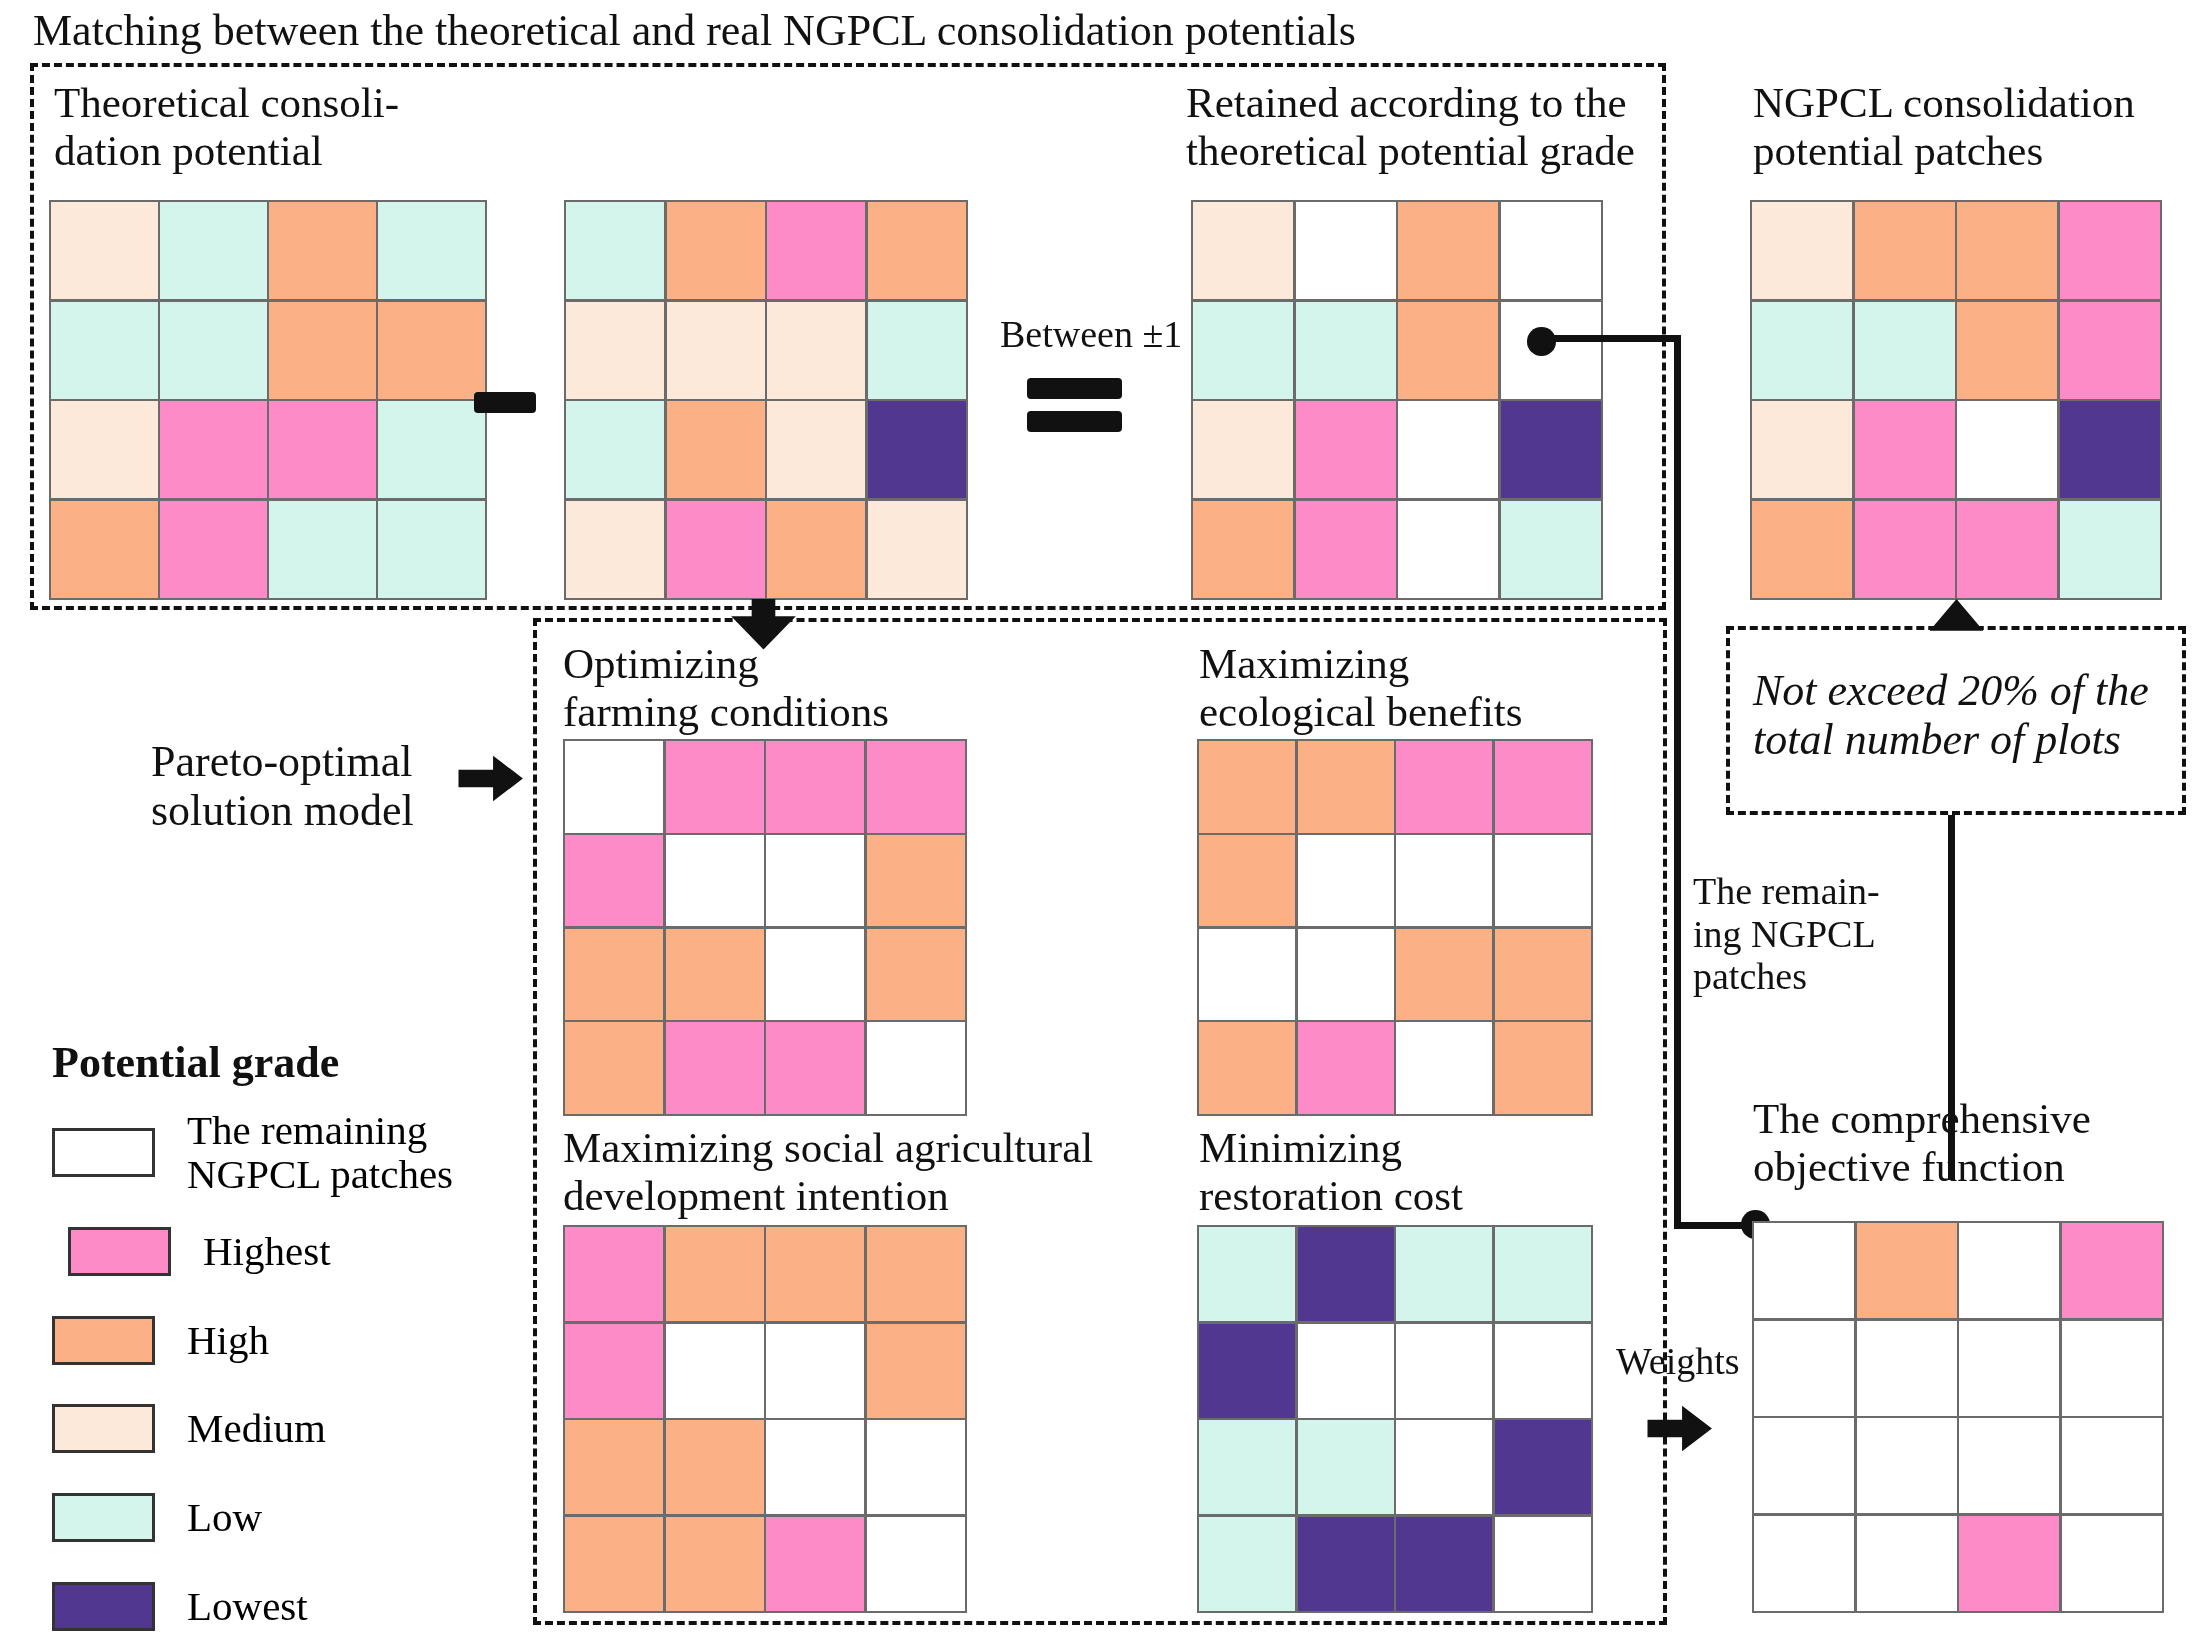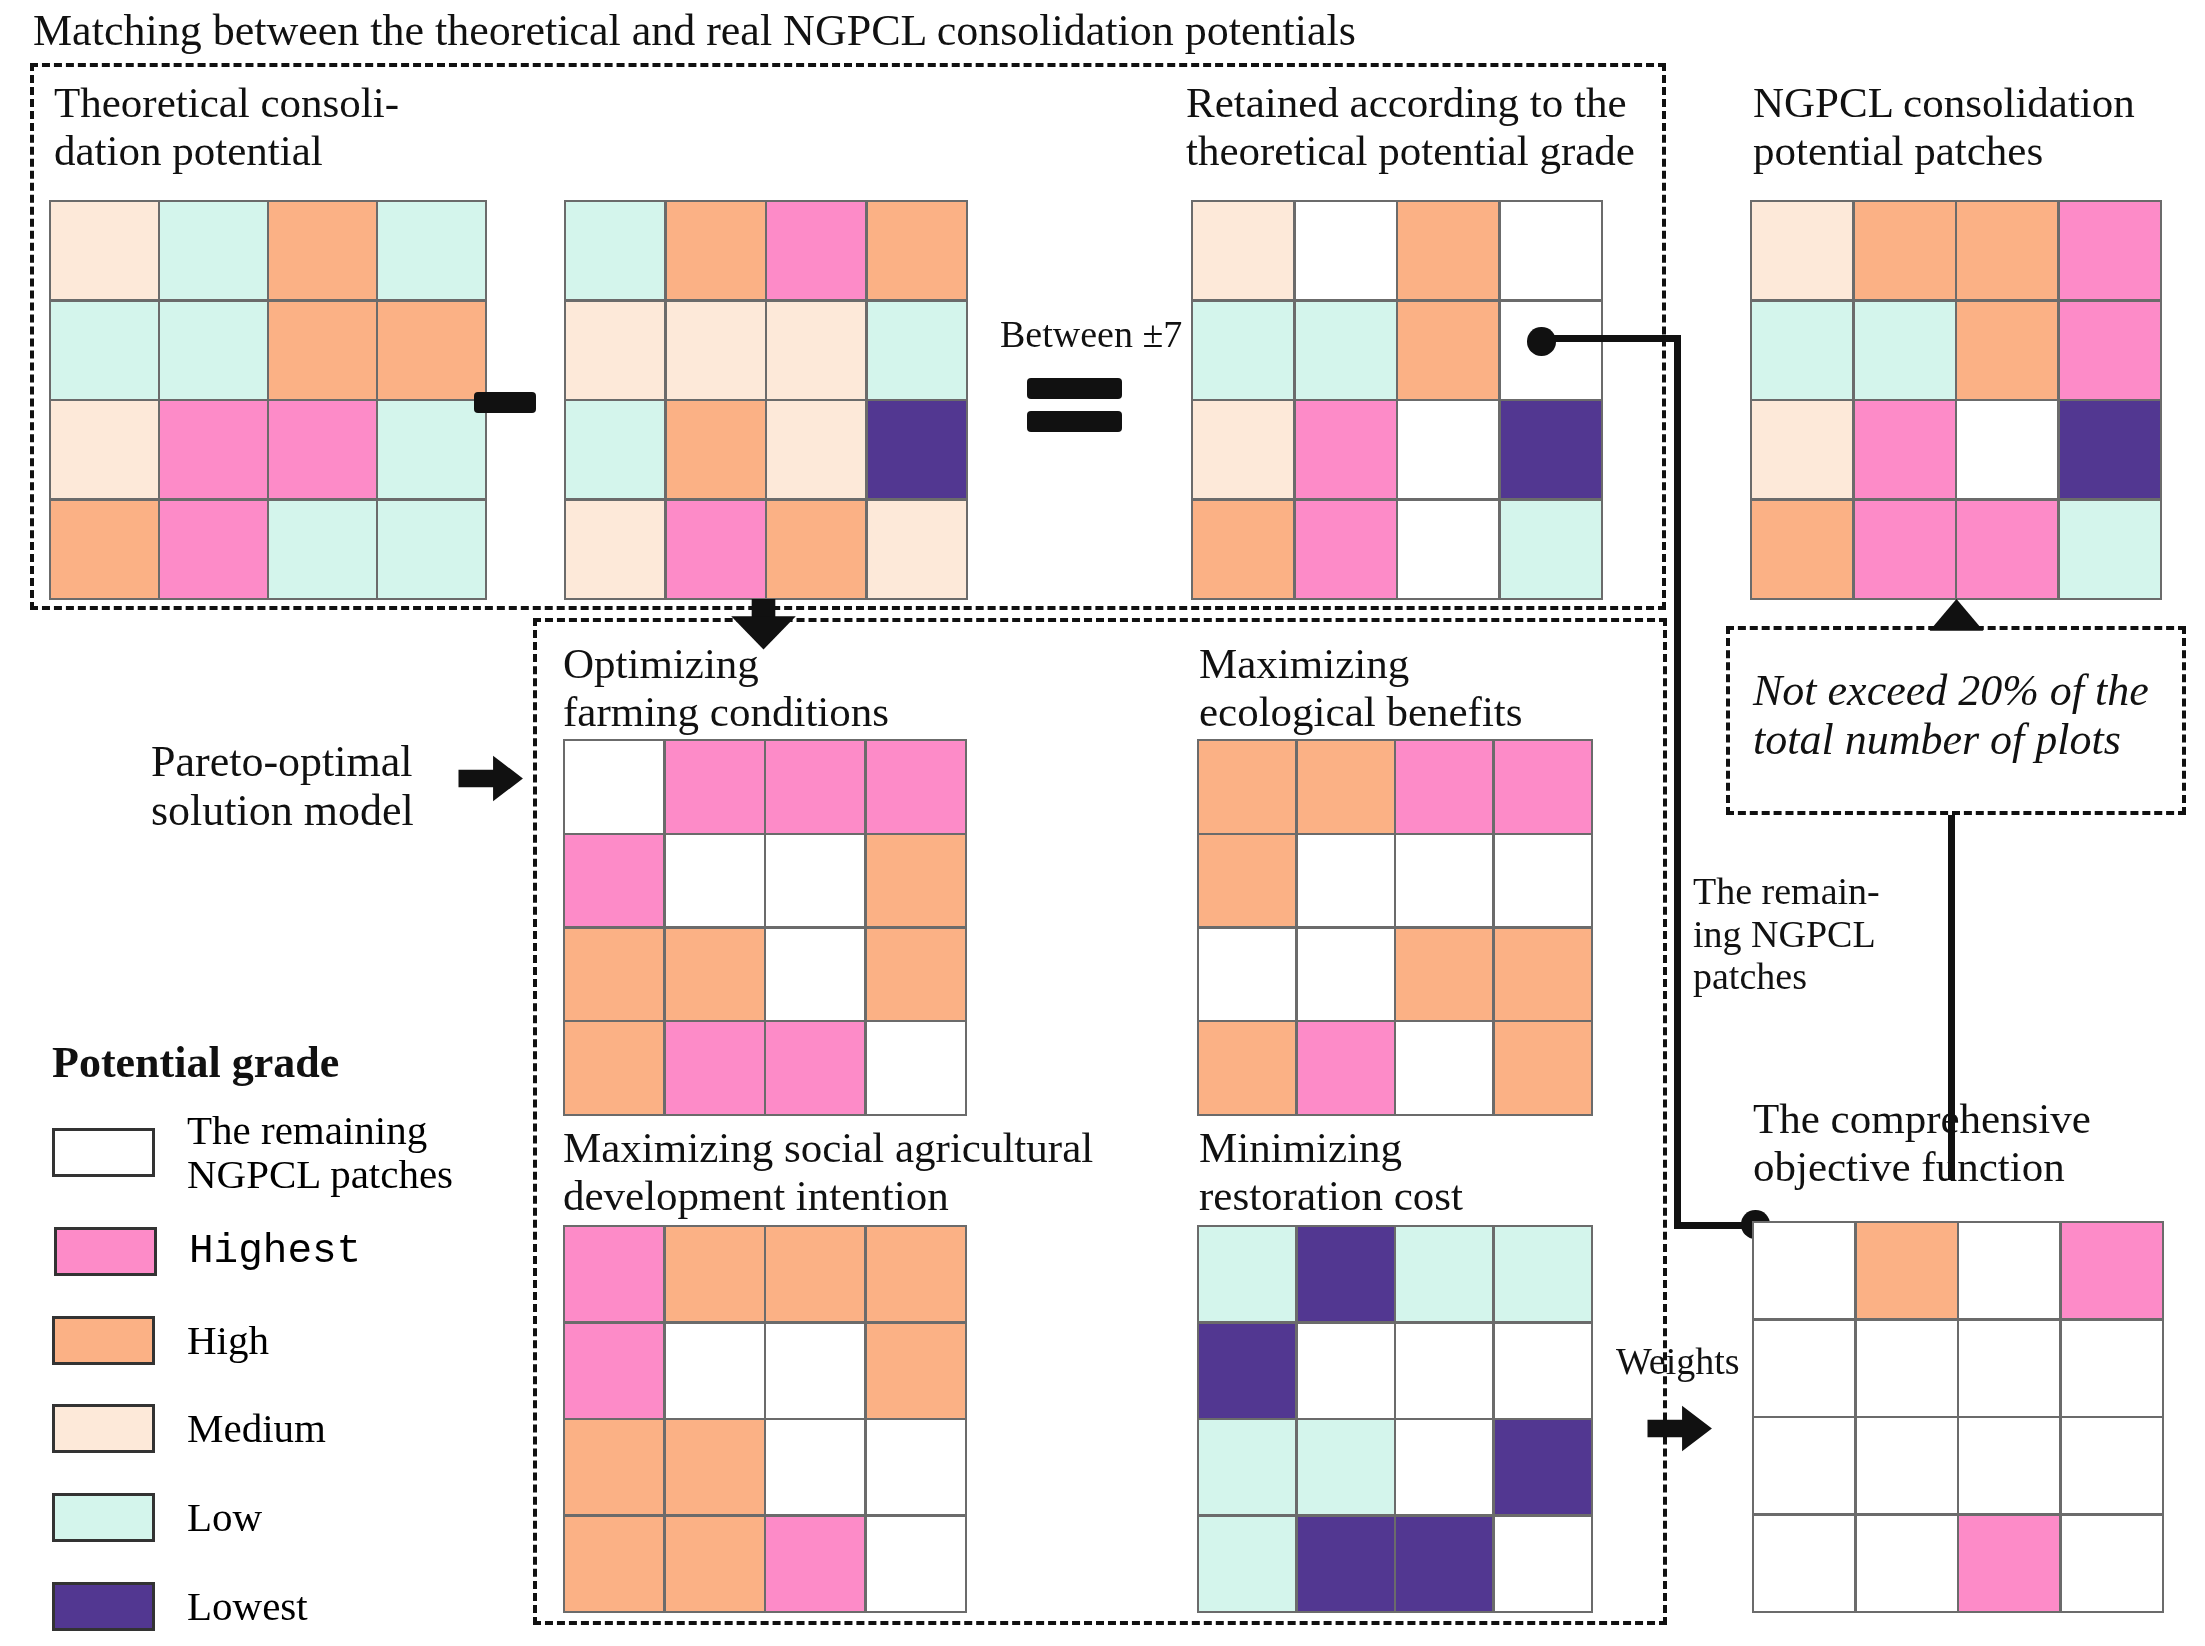--- a/index.html
+++ b/index.html
@@ -142,21 +142,21 @@
       <div class="cell" style="background: rgb(212, 245, 236);"></div>
       <div class="cell" style="background: rgb(251, 177, 133);"></div>
       <div class="cell" style="background: rgb(253, 233, 217);"></div>
       <div class="cell" style="background: rgb(82, 55, 145);"></div>
       <div class="cell" style="background: rgb(253, 233, 217);"></div>
       <div class="cell" style="background: rgb(253, 139, 200);"></div>
       <div class="cell" style="background: rgb(251, 177, 133);"></div>
       <div class="cell" style="background: rgb(253, 233, 217);"></div>
     </div>
 
-  <div class="txt t-small" style="left:1000px; top:313px;">Between ±7</div>
+  <div class="txt t-small" style="left:1000px; top:313px;">Between ±1</div>
   <div class="eqbar" style="left:1027px; top:378px;"></div>
   <div class="eqbar" style="left:1027px; top:411px;"></div>
 
   <div class="txt t-panel" style="left:1186px; top:79px;">Retained according to the
 theoretical potential grade</div>
   <div class="grid" id="grid-retained" style="left:1191px; top:200px; width:412px; height:400px;">
       <div class="cell" style="background: rgb(253, 233, 217);"></div>
       <div class="cell" style="background: rgb(255, 255, 255);"></div>
       <div class="cell" style="background: rgb(251, 177, 133);"></div>
       <div class="cell" style="background: rgb(255, 255, 255);"></div>
@@ -335,21 +335,21 @@
       <div class="cell" style="background: rgb(255, 255, 255);"></div>
     </div>
 
   <div class="txt t-legend-title" style="left:52px; top:1038px;">Potential grade</div>
   <div id="legend" style="left:52px; top:1108px; width:476px; height:523px;">
       <div class="legend-row" style="top: 0px; left: 0px;">
         <div class="swatch" style="background: rgb(255, 255, 255);"></div>
         <div class="t-legend" style="white-space: pre-line; line-height: 1.08;">The remaining
 NGPCL patches</div>
       </div>
-      <div class="legend-row" style="top: 119px; left: 2px; font-family: Liberation Mono, monospace;">
+      <div class="legend-row" style="top: 119px; left: 16px;">
         <div class="swatch" style="background: rgb(253, 139, 200);"></div>
         <div class="t-legend" style="white-space: pre-line; line-height: 1.08;">Highest</div>
       </div>
       <div class="legend-row" style="top: 208px; left: 0px;">
         <div class="swatch" style="background: rgb(251, 177, 133);"></div>
         <div class="t-legend" style="white-space: pre-line; line-height: 1.08;">High</div>
       </div>
       <div class="legend-row" style="top: 296px; left: 0px;">
         <div class="swatch" style="background: rgb(253, 233, 217);"></div>
         <div class="t-legend" style="white-space: pre-line; line-height: 1.08;">Medium</div>

